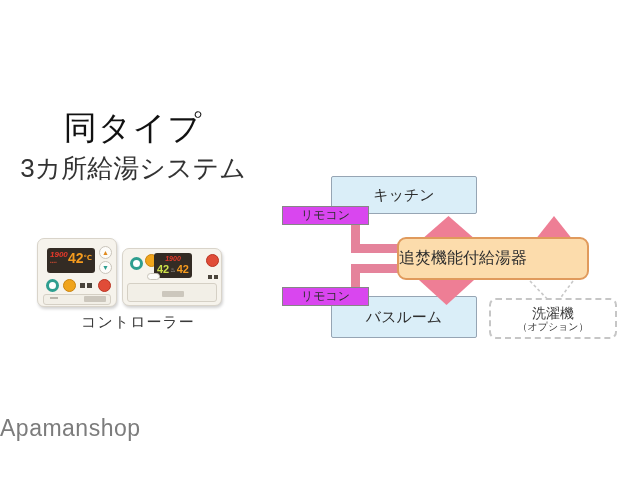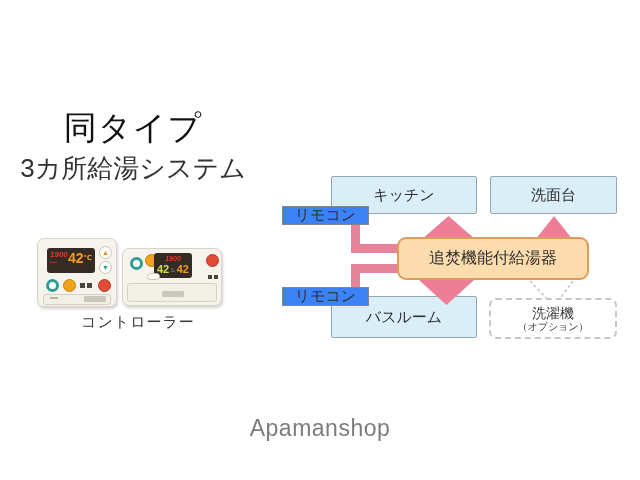--- a/index.html
+++ b/index.html
@@ -74,35 +74,35 @@
     background: #daeef8; border: 1px solid #96a5b4; border-radius: 2px;
     display: flex; align-items: center; justify-content: center;
     font-size: 15px; color: #2e2e2e; z-index: 2;
   }
   .box-kitchen   { left: 331px; top: 176px; width: 146px; height: 38px; }
   .box-washstand { left: 490px; top: 176px; width: 127px; height: 38px; }
   .box-bathroom  { left: 331px; top: 296px; width: 146px; height: 42px; }
   .box-heater {
     left: 397px; top: 237px; width: 192px; height: 43px;
     background: #fcdcac; border: 2px solid #e09a5c; border-radius: 9px;
-    display: flex; align-items: center; justify-content: center;
+    display: flex; align-items: center; 
     font-size: 16px; color: #2e2e2e; z-index: 2;
   }
   .box-washer {
     left: 489px; top: 298px; width: 128px; height: 41px;
     background: #fff; border: 2px dashed #c6c6c6; border-radius: 7px;
     display: flex; flex-direction: column; align-items: center; justify-content: center;
     color: #3c3c3c; z-index: 2;
   }
   .box-washer .main { font-size: 14px; line-height: 16px; }
   .box-washer .sub  { font-size: 10px; line-height: 12px; }
   .remotetag {
-    background: #3b82f6; border: 1px solid #868686;
+    background: #d946ef; border: 1px solid #868686;
     display: flex; align-items: center; justify-content: center;
-    font-size: 15px; color: #2e2e2e; z-index: 5; text-align: right;
+    font-size: 12px; color: #2e2e2e; z-index: 5; text-align: right;
   }
   .tag1 { left: 282px; top: 206px; width: 87px; height: 19px; }
   .tag2 { left: 282px; top: 287px; width: 87px; height: 19px; }
 
   
   .pipe { background: #e5839b; z-index: 1; }
   .pipe1-v { left: 351px; top: 224px; width: 9px;  height: 29px; }
   .pipe1-h { left: 351px; top: 244px; width: 51px; height: 9px; }
   .pipe2-h { left: 351px; top: 264px; width: 51px; height: 9px; }
   .pipe2-v { left: 351px; top: 264px; width: 9px;  height: 25px; }
@@ -114,21 +114,21 @@
   .arr-washstand { left: 535px; top: 216px; width: 38px; height: 24px; }
   .arrow-down {
     background: #ee7e95; z-index: 3;
     clip-path: polygon(0 0, 100% 0, 50% 100%);
   }
   .arr-bathroom { left: 419px; top: 280px; width: 55px; height: 25px; }
   .dashed-v { left: 522px; top: 279px; width: 58px; height: 27px; z-index: 1; }
 
   
   .brand {
-    left: 0; top: 415px; width: 640px; text-align: center;
+    left: 0; top: 415px; width: 640px; text-align: left;
     font-size: 23px; color: #7c7c7c; letter-spacing: 0.5px;
   }
 </style>
 </head>
 <body>
 
 <div class="stage">
 
   <div class="abs headline">
     <div class="type">同タイプ</div>
@@ -190,23 +190,20 @@
   <div class="abs arrow-down arr-bathroom"></div>
 
   <svg class="abs dashed-v" viewBox="0 0 58 27">
     <line x1="8" y1="2" x2="30" y2="25" stroke="#c9c9c9" stroke-width="1.6" stroke-dasharray="3,2.5"></line>
     <line x1="51" y1="2" x2="34" y2="25" stroke="#c9c9c9" stroke-width="1.6" stroke-dasharray="3,2.5"></line>
   </svg>
 
   <div class="abs bluebox box-kitchen">
     <span>キッチン</span>
   </div>
-  <div class="abs bluebox box-washstand">
-    <span>洗面台</span>
-  </div>
   <div class="abs box-heater">
     <span>追焚機能付給湯器</span>
   </div>
   <div class="abs bluebox box-bathroom">
     <span>バスルーム</span>
   </div>
   <div class="abs box-washer">
     <span class="main">洗濯機</span>
     <span class="sub">（オプション）</span>
   </div>

